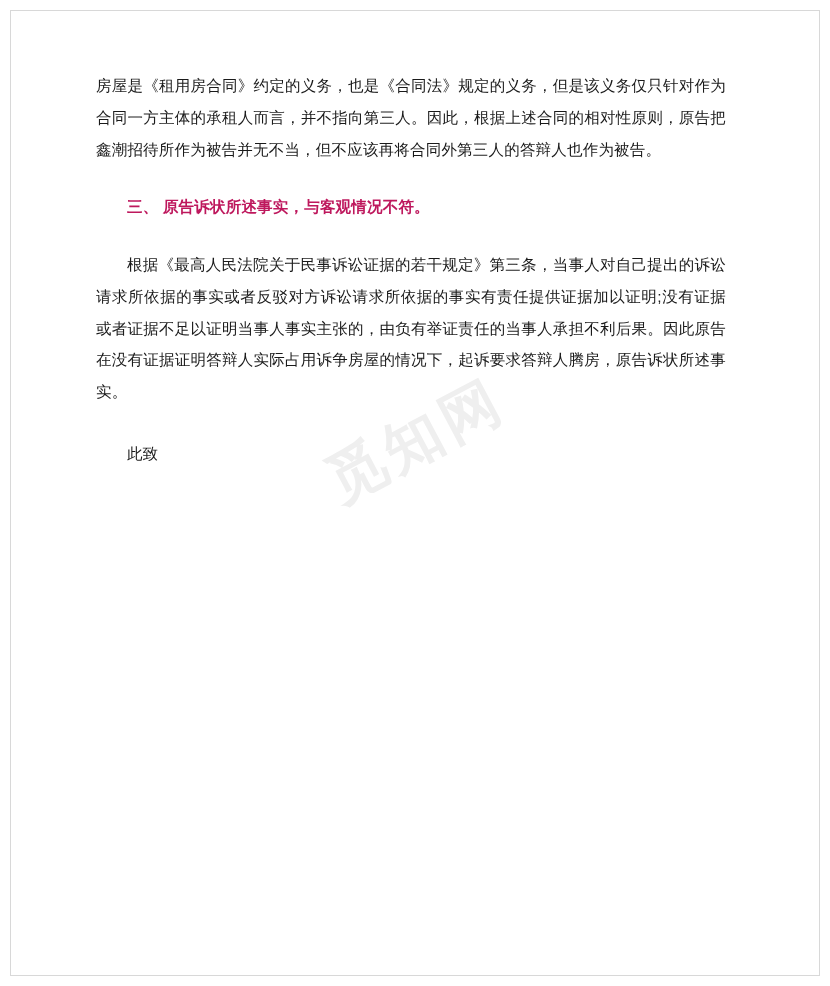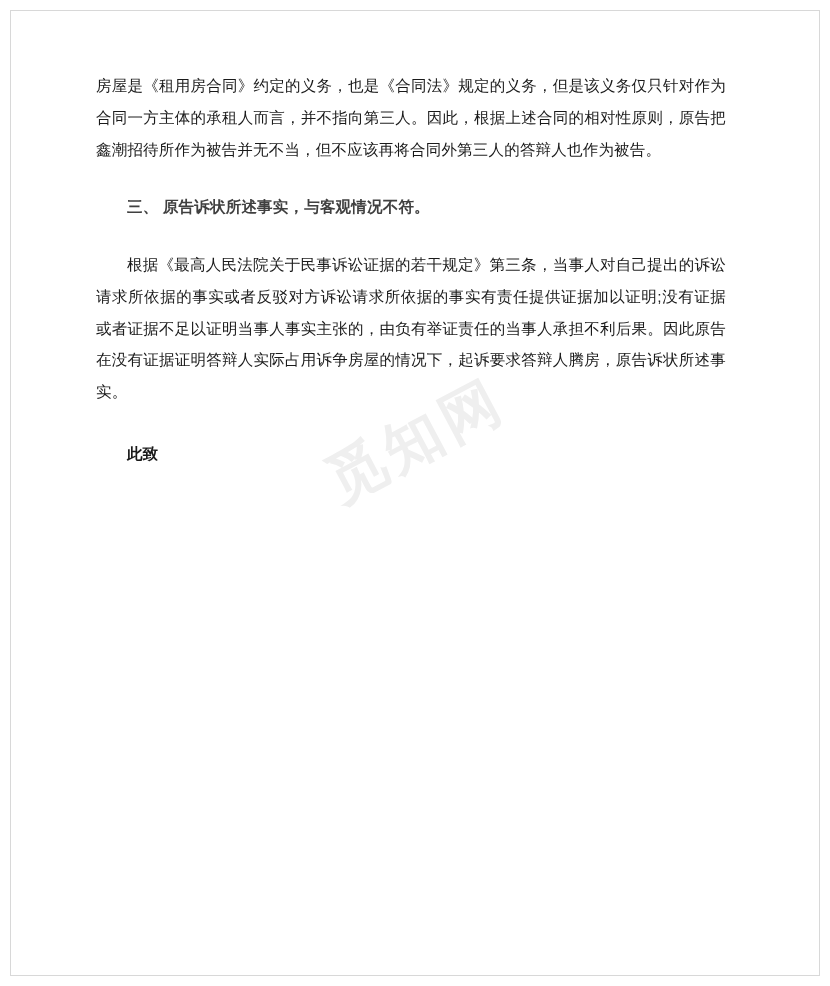--- a/index.html
+++ b/index.html
@@ -43,34 +43,34 @@
     text-justify: inter-ideograph;
     margin: 0 4px 22px 0;
     letter-spacing: 0.2px;
   }
   .indent {
     text-indent: 2em;
   }
   .heading {
     font-size: 15.5px;
     line-height: 2.05;
-    color: #404040;
+    color: #be185d;
     font-weight: bold;
     margin: 26px 0 26px 0;
     text-indent: 2em;
     letter-spacing: 0.2px;
   }
   .closing {
     font-size: 15.5px;
     line-height: 2.05;
     color: #1a1a1a;
     margin: 0;
     text-indent: 2em;
   }
-  .spacer-top { margin-top: 30px; font-weight: bold; }
+  .spacer-top { margin-top: 30px; }
   .watermark {
     position: absolute;
     left: 330px;
     top: 390px;
     width: 230px;
     height: 130px;
     transform: rotate(-28deg);
     color: #efefef;
     font-size: 58px;
     font-weight: bold;

